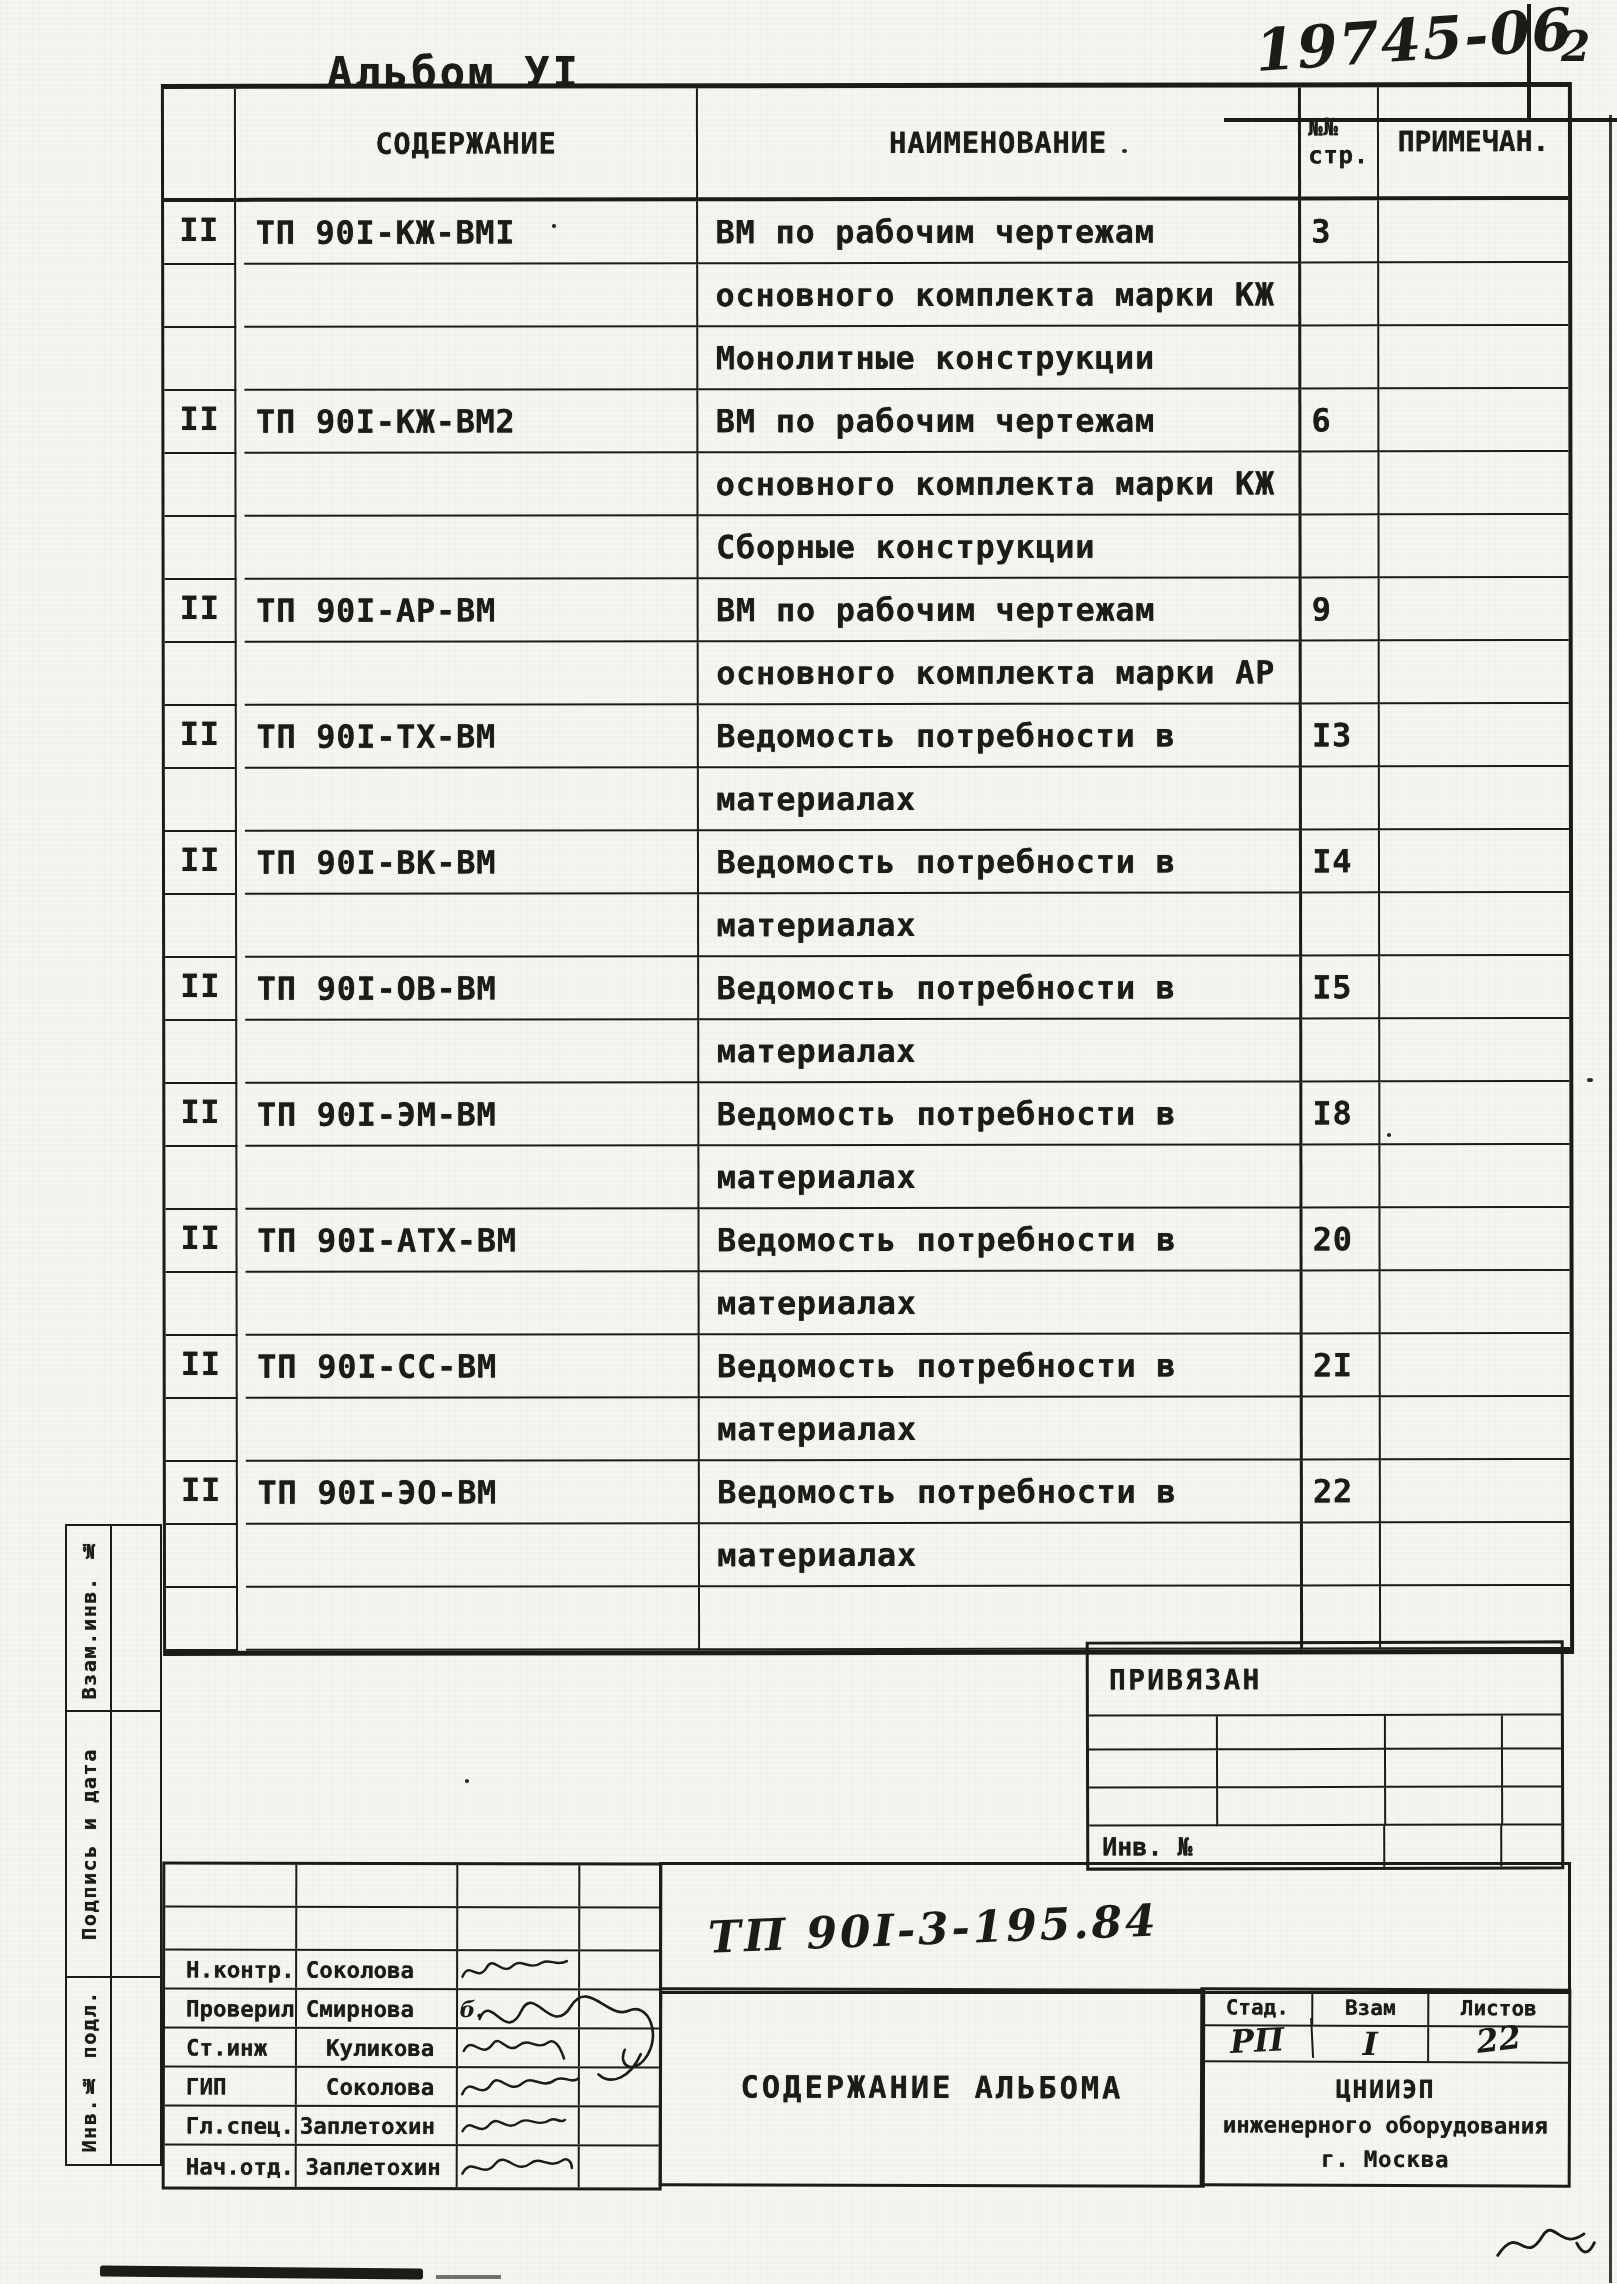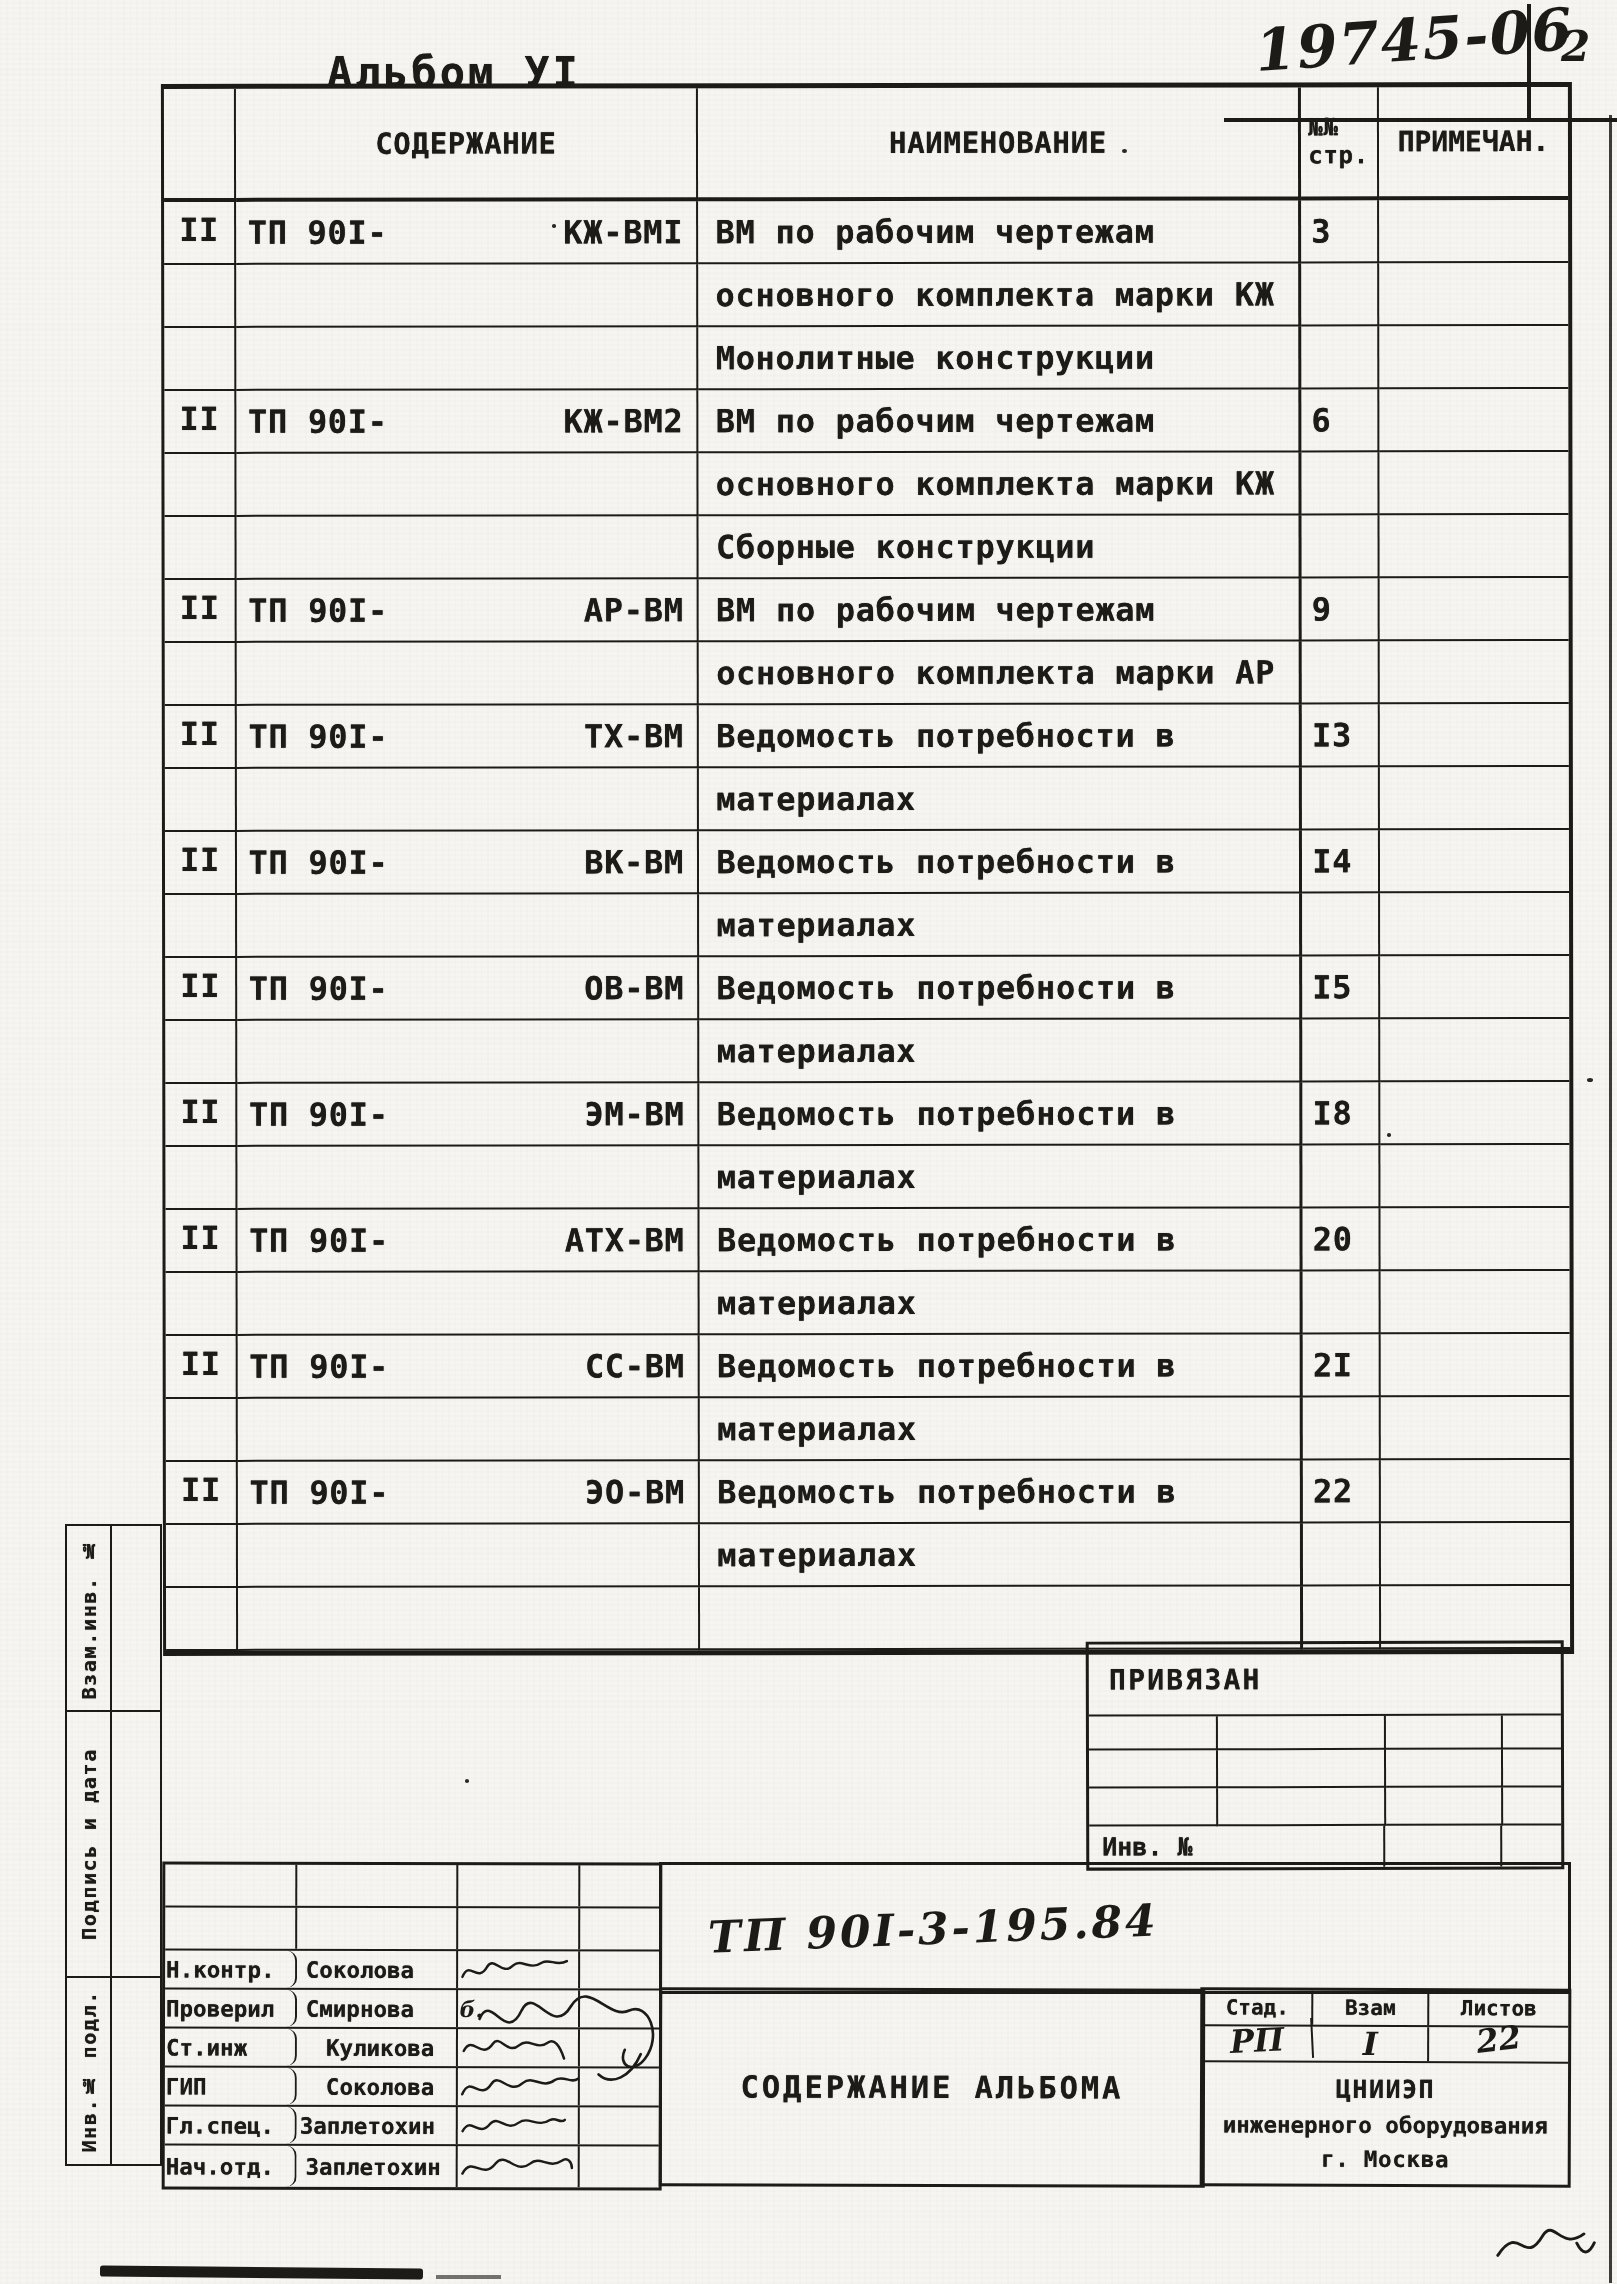--- a/index.html
+++ b/index.html
@@ -37,21 +37,21 @@
     display:flex;align-items:center;box-sizing:border-box;
     border-right:2.9px solid var(--ink);border-bottom:2.2px solid var(--ink);
     font-size:32px;letter-spacing:0.7px;white-space:nowrap;overflow:visible;
   }
   .tr .td:nth-child(3){border-right:3.6px solid var(--ink);}
   .tr .td:last-child{border-right:none;}
   .th{justify-content:center;font-size:29px;border-bottom:4.4px solid var(--ink);}
   .th.pages{flex-direction:column;justify-content:center;font-size:24px;line-height:1.15;align-items:flex-start;padding-left:7.3px;}
   .th.notes{font-size:28px;letter-spacing:0;}
   .t-part{justify-content:center;padding-bottom:4.4px;}
-  .t-des{justify-content:space-between;padding:0 13px 0 11.6px;}
+  .t-des{justify-content:flex-start;padding:0 13px 0 11.6px;margin-left:8px;}
   .t-name{padding-left:17.4px;}
   .t-page{padding-left:10.2px;}
 
   
   #privyazan{
     position:absolute;left:1086px;top:1641px;width:472px;
     border:3.6px solid var(--ink);box-sizing:content-box;background:transparent;
     transform:rotate(-0.15deg);
   }
   .pv-label{height:70px;border-bottom:2.9px solid var(--ink);display:flex;align-items:center;padding-left:20.3px;font-size:28px;letter-spacing:2.2px;}
@@ -75,21 +75,21 @@
   .sb-rest{flex:1;}
 
   
   .block{position:absolute;border:3.6px solid var(--ink);box-sizing:content-box;}
   #sigtable{left:162px;top:1862px;width:494px;height:322px;display:flex;flex-direction:column;transform:rotate(0.12deg);}
   .sigrow{display:flex;border-bottom:2.9px solid var(--ink);box-sizing:border-box;flex:0 0 auto;}
   .sigrow:last-child{border-bottom:none;}
   .sg1{width:132px;}.sg2{width:161px;}.sg3{width:122px;}.sg4{flex:1;}
   .sigrow > div{border-right:2.9px solid var(--ink);box-sizing:border-box;display:flex;align-items:center;overflow:visible;}
   .sigrow > div:last-child{border-right:none;}
-  .sigrow .role{padding-left:1px;font-size:22.5px;letter-spacing:0;border-radius:10px;}
+  .sigrow .role{padding-left:21px;font-size:22.5px;letter-spacing:0;}
   .sigrow .name{padding-left:8.7px;font-size:22.5px;letter-spacing:0;}
   .sig-svg{overflow:visible;}
 
   #desigcell{left:659px;top:1862px;width:906px;height:126px;}
   #desigcell .stamp{position:absolute;left:46px;top:38px;font-size:44px;letter-spacing:2.9px;transform:rotate(-2.2deg);white-space:nowrap;}
 
   #titlecell{left:659px;top:1988px;width:540px;height:193px;display:flex;align-items:center;justify-content:center;transform:rotate(0.15deg);}
   #titlecell span{font-size:30.5px;letter-spacing:2.9px;}
 
   #rightsec{left:1200px;top:1988px;width:365px;height:193px;display:flex;flex-direction:column;transform:rotate(0.2deg);}

